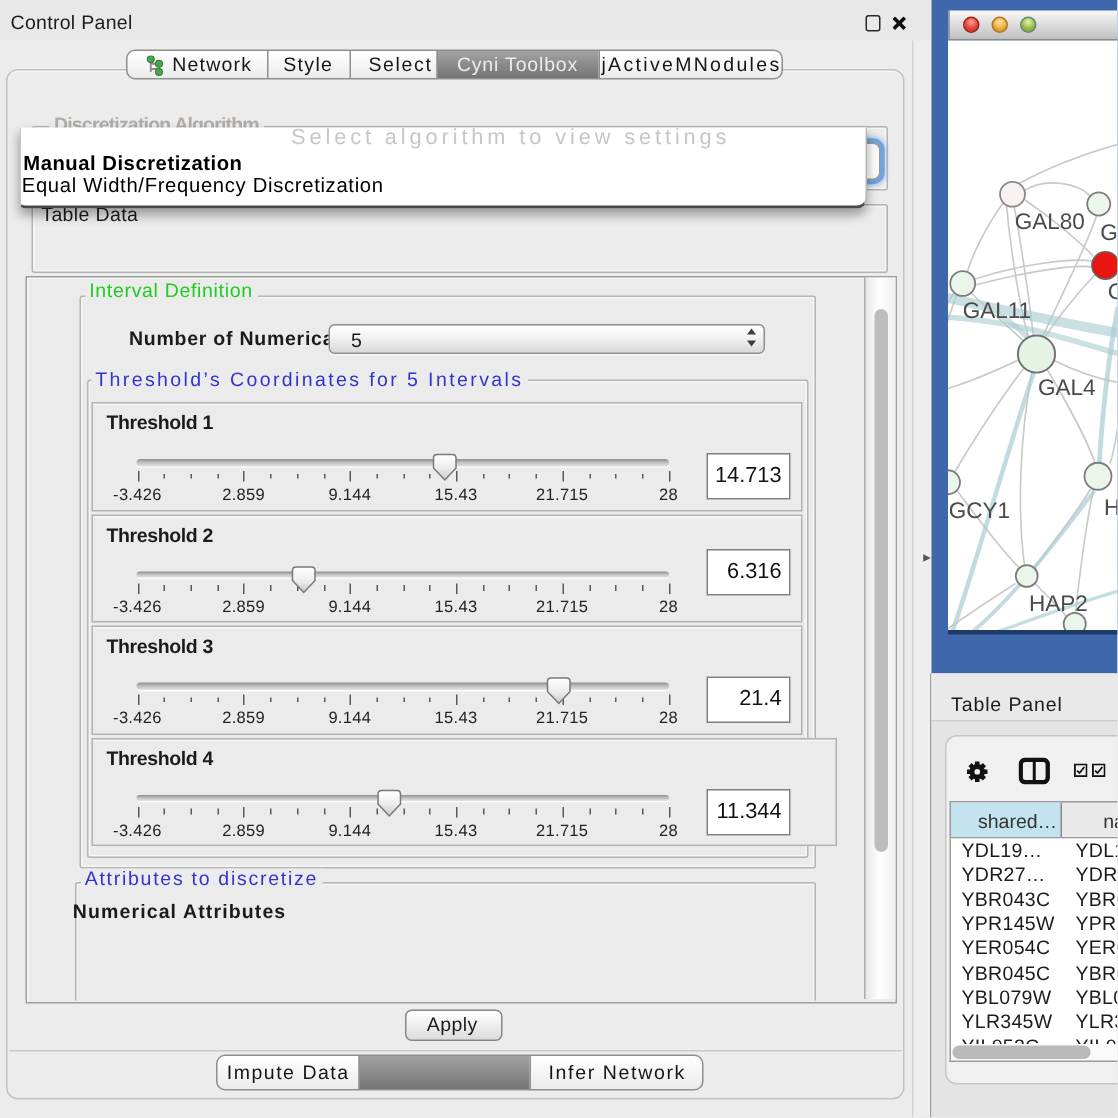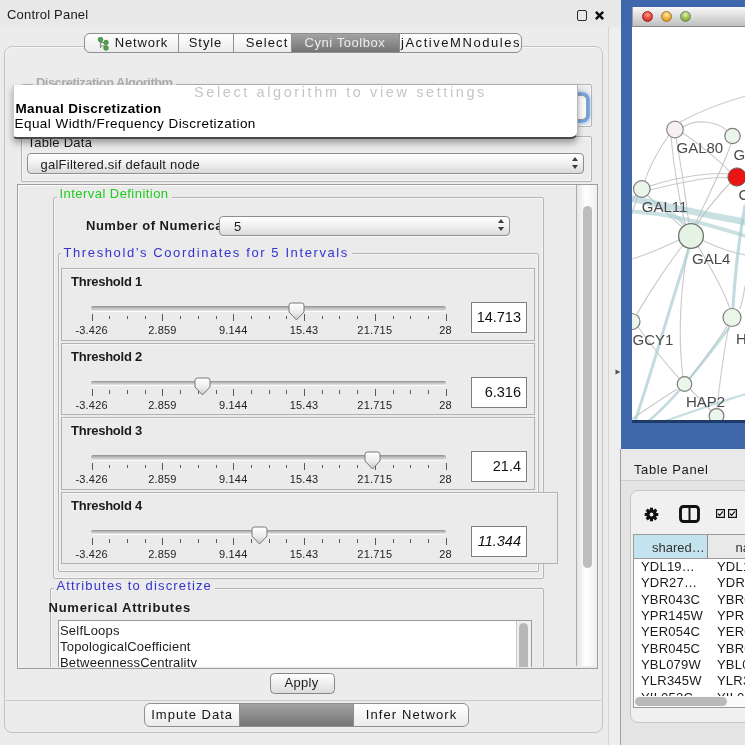--- a/index.html
+++ b/index.html
@@ -66,25 +66,20 @@
 
 <div class="abs groupbox" style="left:21px;top:84px;width:569px;height:41px;"></div>
 <div class="abs t13 bold" style="left:33px;top:74.5px;color:#b0aca9;background:#ececec;padding:0 3px;letter-spacing:-0.55px;">Discretization Algorithm</div>
 <div class="abs" style="left:36px;top:94.5px;width:549px;height:23px;border:1px solid #9a9a9a;border-radius:5px;background:#fbfbfb;box-shadow:0 0 0 2.8px rgba(100,155,220,.85),0 0 3px 4px rgba(120,170,230,.45);">
   <div class="arr up" style="left:535px;top:2.5px;"></div>
   <div class="arr dn" style="left:535px;top:12px;"></div>
 </div>
 
 <div class="abs groupbox" style="left:21px;top:136px;width:569px;height:44px;"></div>
 <div class="abs t13" style="left:24.5px;top:135px;background:#ececec;padding:0 3px;letter-spacing:0.25px;">Table Data</div>
-<div class="abs combo" style="left:26.5px;top:153px;width:555px;height:19px;">
-  <div class="abs t13" style="left:13px;top:2.5px;letter-spacing:0.25px;">galFiltered.sif default node</div>
-  <div class="arr up" style="left:544px;top:2.5px;"></div>
-  <div class="arr dn" style="left:544px;top:10.5px;"></div>
-</div>
 
 <div class="abs" style="left:16.5px;top:183.5px;width:579px;height:483px;border:1px solid #9e9e9e;background:#ebebeb;box-shadow:inset 1px 1px 0 #fafafa;"></div>
 <div class="abs" style="left:575.5px;top:184.5px;width:20px;height:481px;border-left:1px solid #ababab;background:linear-gradient(90deg,#e6e6e6,#ffffff 45%,#eeeeee);"></div>
 <div class="abs" style="left:582.5px;top:206px;width:9px;height:362px;border-radius:4.5px;background:#bdbdbd;"></div>
 
 <div class="abs" style="left:17.5px;top:184.5px;width:558px;height:482px;overflow:hidden;">
 <div class="abs groupbox" style="left:35.5px;top:12.5px;width:489px;height:380px;"></div>
 <div class="abs t13 gtitle" style="left:39.0px;top:2.8000000000000114px;color:#1ecb1e;letter-spacing:0.45px;">Interval Definition</div>
 <div class="abs t13 bold" style="left:68.5px;top:33.5px;letter-spacing:0.5px;">Number of Numerical</div>
 <div class="abs combo" style="left:201.5px;top:31.5px;width:289px;height:17.5px;">
@@ -155,21 +150,21 @@
 <div class="tickm" style="left:384.1px;top:45px;height:7px;"></div>
 <div class="tlabel" style="left:30.1px;top:55px;">-3.426</div>
 <div class="tlabel" style="left:100.9px;top:55px;">2.859</div>
 <div class="tlabel" style="left:171.7px;top:55px;">9.144</div>
 <div class="tlabel" style="left:242.5px;top:55px;">15.43</div>
 <div class="tlabel" style="left:313.3px;top:55px;">21.715</div>
 <div class="tlabel" style="left:384.1px;top:55px;">28</div>
 <svg class="thb" style="left:132.3px;top:33px;" viewBox="0 0 17 19">
           <path d="M1 3.4 Q1 1 3.4 1 L13.6 1 Q16 1 16 3.4 L16 10 L8.5 18 L1 10 Z" fill="url(#thumbg)" stroke="#787878" stroke-width="1"></path>
         </svg>
-<div class="vfield" style="top:33px;">6.316</div>
+<div class="vfield" style="top:22px;">6.316</div>
 </div>
 <div class="thrbox" style="left:43.0px;top:232.5px;width:472.5px;height:70.5px;">
 <div class="abs t13 bold" style="left:9.5px;top:5px;letter-spacing:-0.25px;">Threshold 3</div>
 <div class="track" style="left:29.5px;top:37.2px;width:355px;height:4.6px;"></div>
 <div class="tickm" style="left:30.1px;top:45px;height:7px;"></div>
 <div class="tickm" style="left:47.8px;top:46.5px;height:3.6px;"></div>
 <div class="tickm" style="left:65.5px;top:46.5px;height:3.6px;"></div>
 <div class="tickm" style="left:83.2px;top:46.5px;height:3.6px;"></div>
 <div class="tickm" style="left:100.9px;top:45px;height:7px;"></div>
 <div class="tickm" style="left:118.6px;top:46.5px;height:3.6px;"></div>
@@ -225,30 +220,25 @@
 <div class="tickm" style="left:384.1px;top:45px;height:7px;"></div>
 <div class="tlabel" style="left:30.1px;top:55px;">-3.426</div>
 <div class="tlabel" style="left:100.9px;top:55px;">2.859</div>
 <div class="tlabel" style="left:171.7px;top:55px;">9.144</div>
 <div class="tlabel" style="left:242.5px;top:55px;">15.43</div>
 <div class="tlabel" style="left:313.3px;top:55px;">21.715</div>
 <div class="tlabel" style="left:384.1px;top:55px;">28</div>
 <svg class="thb" style="left:189.0px;top:33px;" viewBox="0 0 17 19">
           <path d="M1 3.4 Q1 1 3.4 1 L13.6 1 Q16 1 16 3.4 L16 10 L8.5 18 L1 10 Z" fill="url(#thumbg)" stroke="#787878" stroke-width="1"></path>
         </svg>
-<div class="vfield" style="top:33px;font-style:italic;">11.344</div>
+<div class="vfield" style="top:33px;">11.344</div>
 </div>
 <div class="abs groupbox" style="left:32.5px;top:403.0px;width:492px;height:90px;"></div>
 <div class="abs t13 gtitle" style="left:36.0px;top:394.5px;color:#3333cf;letter-spacing:1.15px;">Attributes to discretize</div>
 <div class="abs t13 bold" style="left:31.0px;top:415.5px;letter-spacing:0.75px;">Numerical Attributes</div>
-<div class="abs" style="left:40.0px;top:435.0px;width:472.5px;height:55px;border:1px solid #9a9a9a;background:#fff;overflow:hidden;">
-  <div class="abs t13" style="left:1.5px;top:2.5px;line-height:15.9px;letter-spacing:0.2px;">SelfLoops<br>TopologicalCoefficient<br>BetweennessCentrality</div>
-  <div class="abs" style="left:457.5px;top:0;width:15px;height:55px;background:#f0f0f0;border-left:1px solid #c9c9c9;"></div>
-  <div class="abs" style="left:460px;top:2px;width:9px;height:52px;border-radius:4.5px;background:#b8b8b8;"></div>
-</div>
 </div>
 
 <div class="abs" style="left:270px;top:672.5px;width:63px;height:19px;border:1px solid #868686;border-radius:4.5px;background:linear-gradient(180deg,#ffffff,#dcdcdc);"></div>
 <div class="abs t13" style="left:270px;top:675px;width:63px;text-align:center;letter-spacing:0.3px;">Apply</div>
 <div class="abs" style="left:6px;top:700px;width:595px;height:1px;background:#c9c9c9;"></div>
 <div class="capsule" style="left:144px;top:702.5px;width:325px;height:24px;">
   <div class="seg darkseg" style="left:94.3px;width:113.7px;"></div>
   <div class="sepline" style="left:94.3px;"></div>
   <div class="sepline" style="left:208px;"></div>
   <div class="segtxt" style="left:0;width:94.3px;letter-spacing:1.0px;">Impute Data</div>

